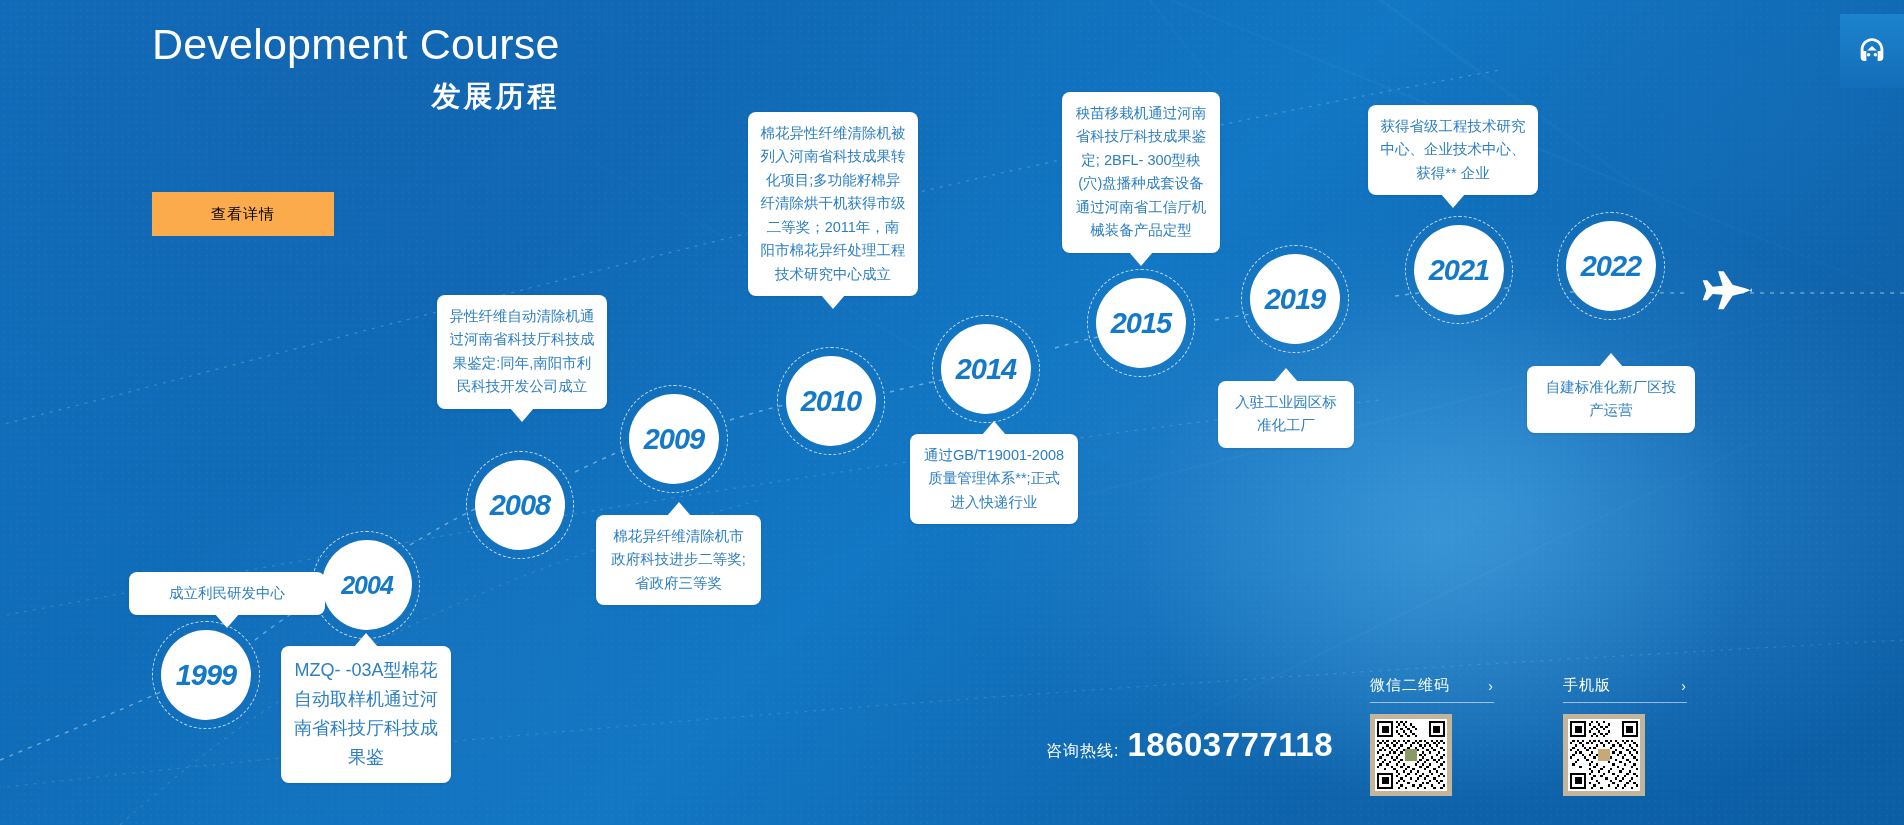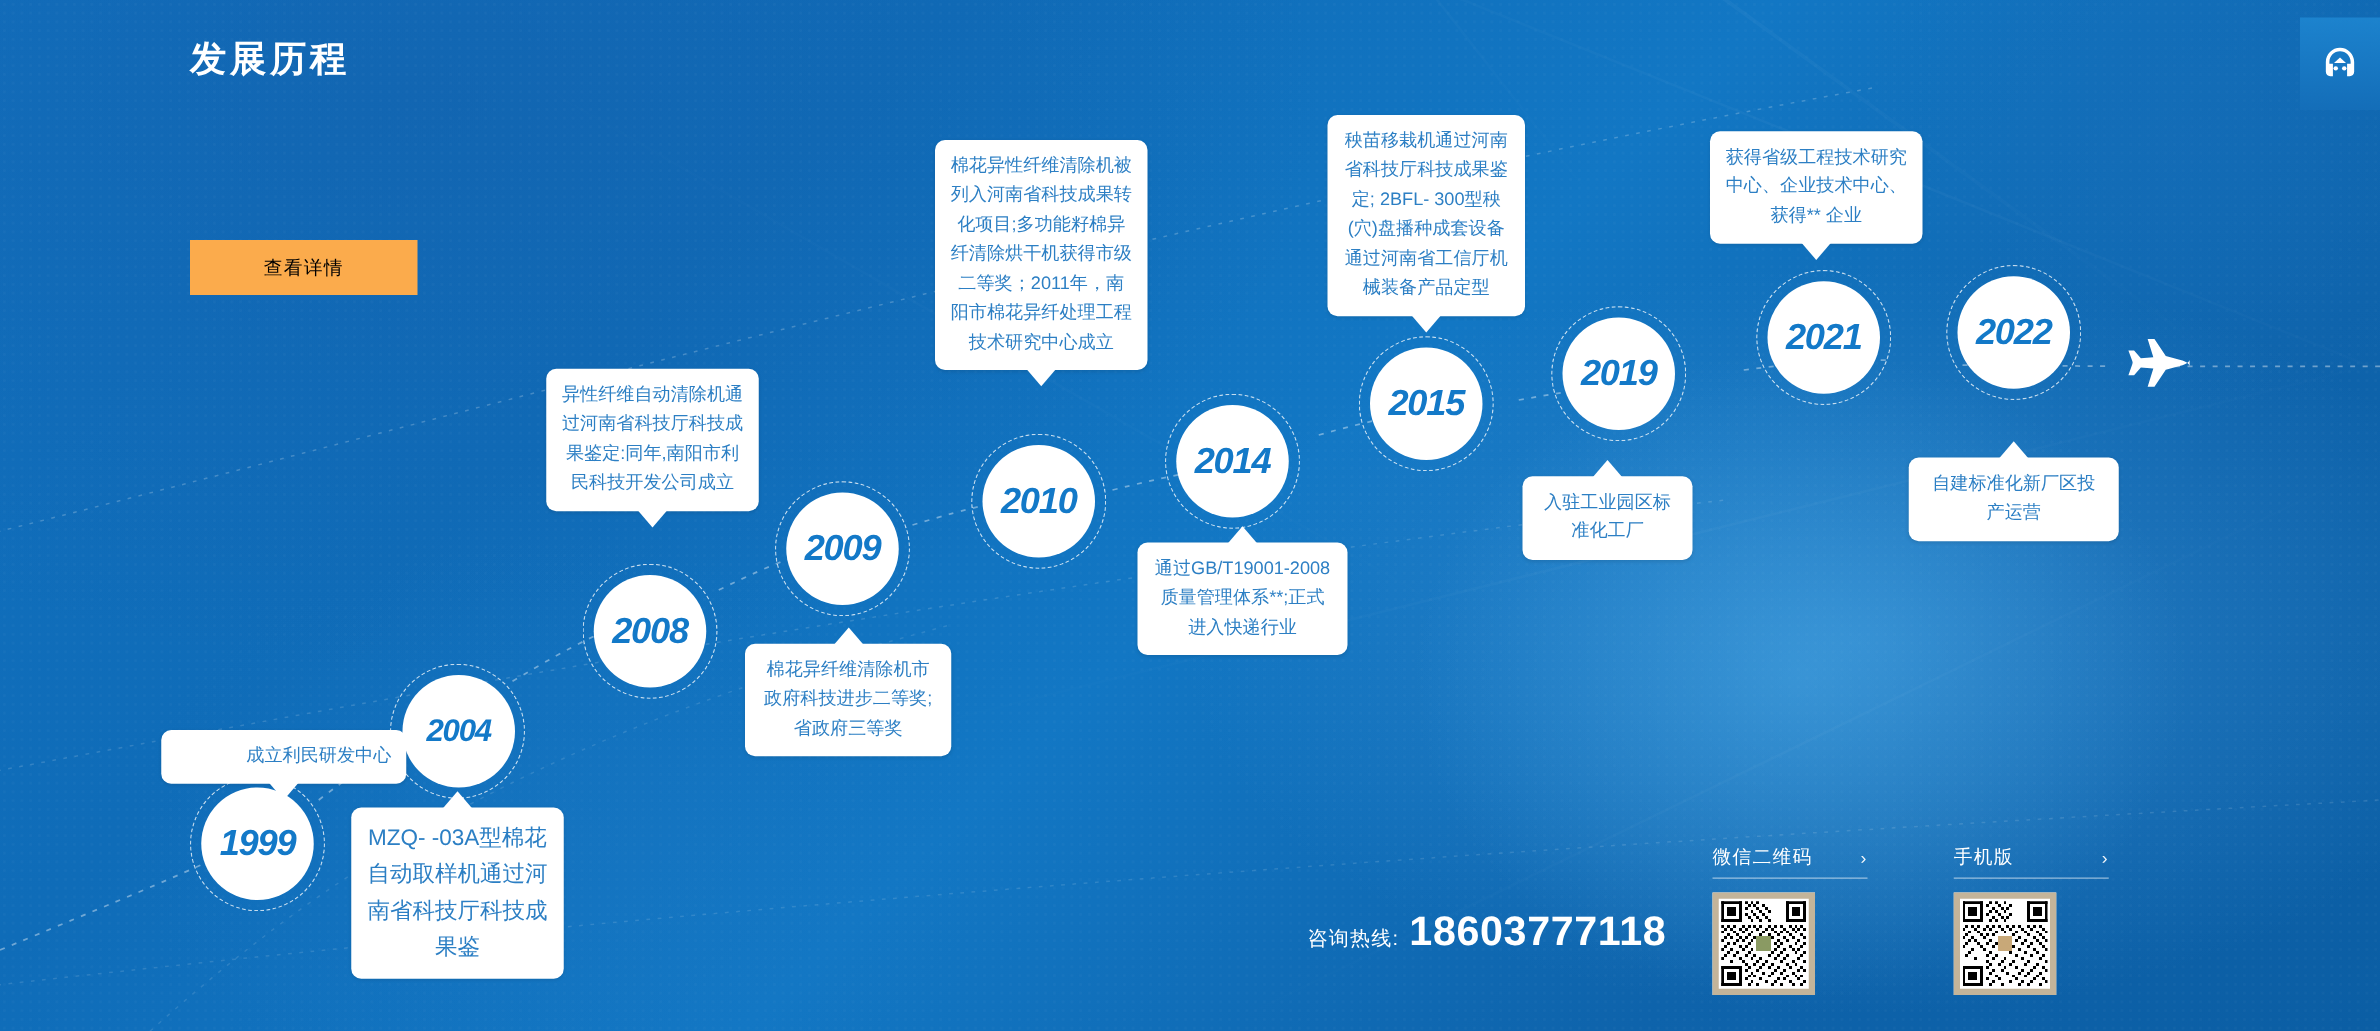--- a/index.html
+++ b/index.html
@@ -184,38 +184,39 @@
     <path d="M 1395,296 C 1440,290 1470,288 1510,288" stroke="rgba(255,255,255,0.40)" stroke-width="1.4" stroke-dasharray="4 6" fill="none"></path>
     <path d="M 1570,292 C 1620,292 1660,293 1690,293" stroke="rgba(255,255,255,0.40)" stroke-width="1.4" stroke-dasharray="4 6" fill="none"></path>
     <path d="M 1740,293 C 1800,293 1860,293 1904,293" stroke="rgba(255,255,255,0.40)" stroke-width="1.4" stroke-dasharray="4 6" fill="none"></path>
     <path d="M -20,430 C 380,330 900,180 1500,70" stroke="rgba(255,255,255,0.22)" stroke-width="1.2" stroke-dasharray="3 6" fill="none"></path>
     <path d="M -20,620 C 300,560 780,470 1380,400" stroke="rgba(255,255,255,0.15)" stroke-width="1.2" stroke-dasharray="3 6" fill="none"></path>
     <path d="M -20,790 C 420,740 980,690 1904,640" stroke="rgba(255,255,255,0.13)" stroke-width="1.2" stroke-dasharray="3 6" fill="none"></path>
     <path d="M 120,825 C 260,700 420,590 760,500" stroke="rgba(255,255,255,0.12)" stroke-width="1.2" stroke-dasharray="3 6" fill="none"></path>
   </svg>
 
   <div class="head">
+    <div class="head-en">Development Course</div>
     <div class="head-cn">发展历程</div>
   </div>
 
   <div class="detail-btn" style="background:#fbab4c;">查看详情</div>
 
   <div class="service">
     <svg width="34" height="34" viewBox="0 0 24 24" fill="#ffffff">
       <path d="M12 3C7.6 3 4 6.6 4 11v5.5C4 17.9 5.1 19 6.5 19H8v-7H6v-1c0-3.3 2.7-6 6-6s6 2.7 6 6v1h-2v7h1.5c1.4 0 2.5-1.1 2.5-2.5V11c0-4.4-3.6-8-8-8z"></path>
       <circle cx="9.6" cy="14.6" r="1.25"></circle>
       <circle cx="14.4" cy="14.6" r="1.25"></circle>
       <path d="M12 8.4l-3.4 3.2h6.8z"></path>
     </svg>
   </div>
 
   <div class="node">
     <div class="ring" style="left:152px; top:621px; width:108px; height:108px;"></div>
     <div class="circle" style="left:161px; top:630px; width:90px; height:90px; font-size:29px;">1999</div>
-    <div class="bubble" style="left:129px; top:584px; width:196px; font-size:14.5px;text-align:right;">
+    <div class="bubble" style="left:129px; top:572px; width:196px; font-size:14.5px;">
       <span class="tip down"></span>
       <span>成立利民研发中心</span>
     </div>
   </div>
 
   <div class="node">
     <div class="ring" style="left:312px; top:531px; width:108px; height:108px;"></div>
     <div class="circle" style="left:322px; top:540px; width:90px; height:90px; font-size:25px;">2004</div>
     <div class="bubble" style="left:281px; top:646px; width:170px; font-size:18px;">
       <span class="tip up"></span>

